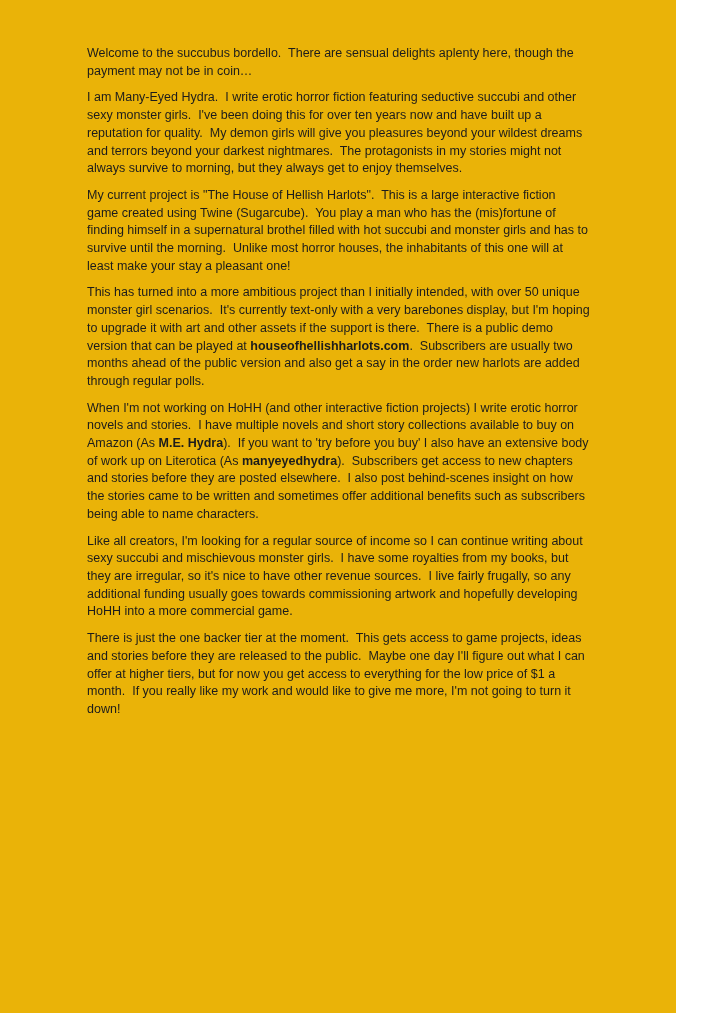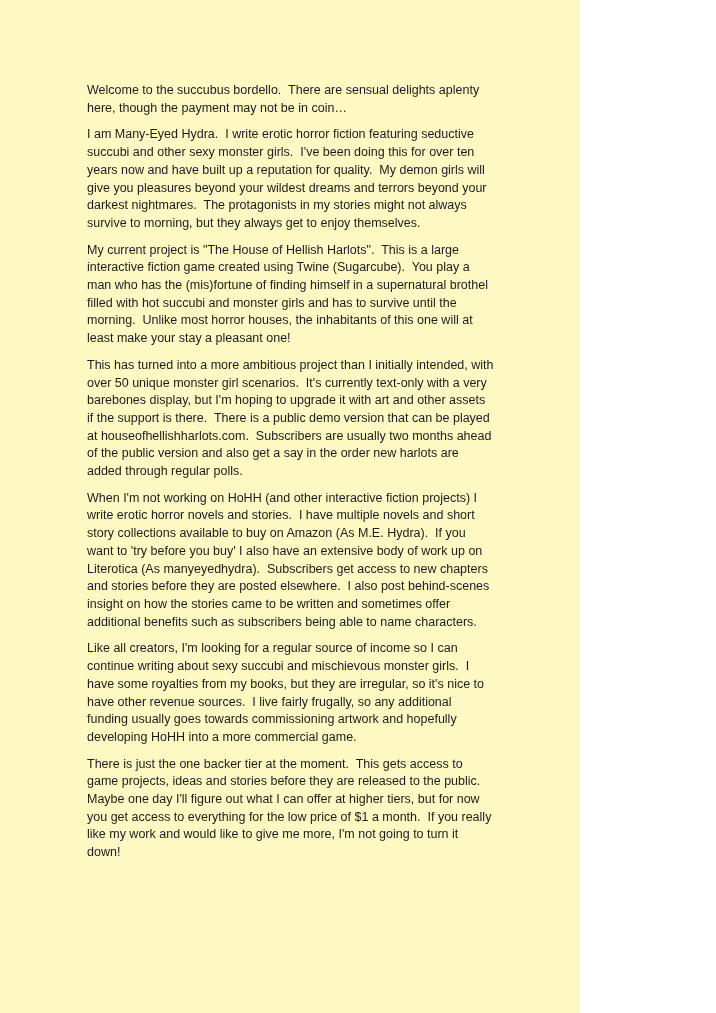--- a/index.html
+++ b/index.html
@@ -2,40 +2,40 @@
 <html><head>
 <meta charset="utf-8">
 <style>
   html, body {
     margin: 0;
     padding: 0;
     background: #ffffff;
   }
   .page {
     position: relative;
-    width: 580px;
+    width: 676px;
     height: 1013px;
-    background: #fef9c3;
+    background: #eab308;
     box-sizing: border-box;
-    padding: 82px 86px 0 87px;
+    padding: 45px 86px 0 87px;
     overflow: hidden;
   }
   .doc-body {
     color: #1c1c1c;
     font-family: "Liberation Sans", "DejaVu Sans", sans-serif;
     font-size: 12.5px;
     line-height: 17.7px;
     text-align: left;
   }
   .doc-body p {
     margin: 0 0 9px 0;
     white-space: pre-wrap; 
   }
   .doc-body .bold {
-    font-weight: normal;
+    font-weight: bold;
   }
 </style>
 </head>
 <body>
 
 <div class="page">
   <div class="doc-body">
 
     <p><span>Welcome to the succubus bordello.  There are sensual delights aplenty here, though the payment may not be in coin…</span></p>
 

